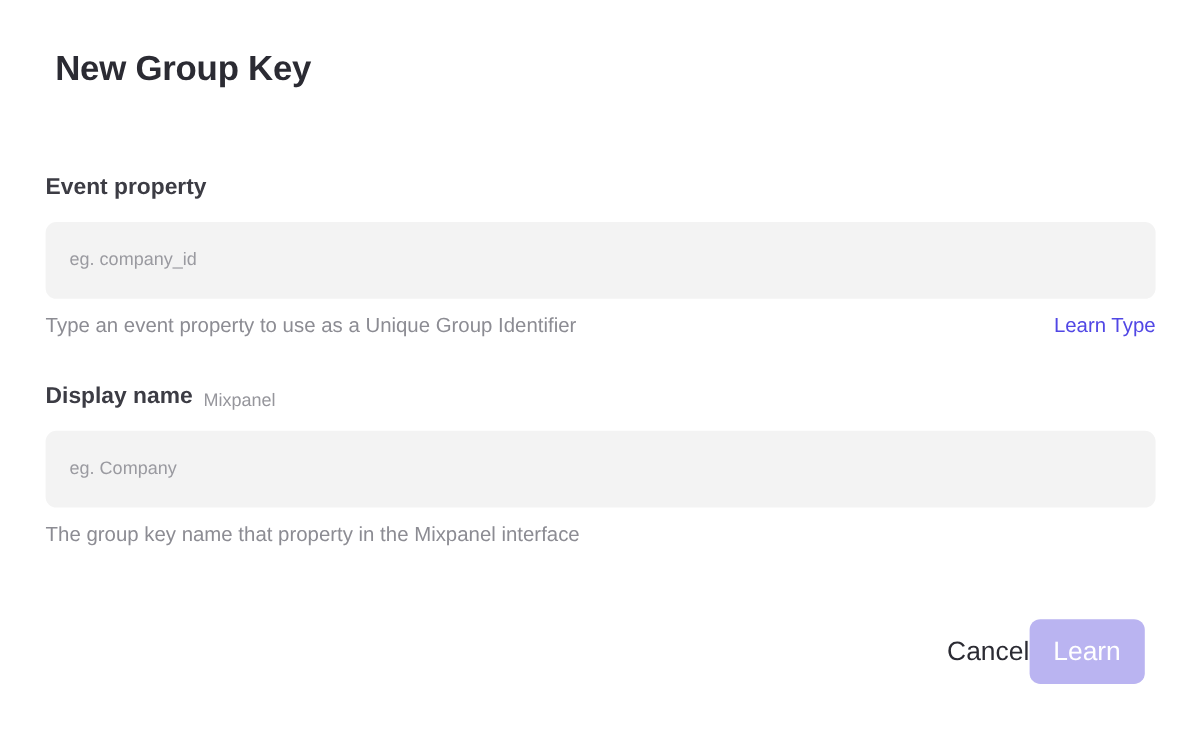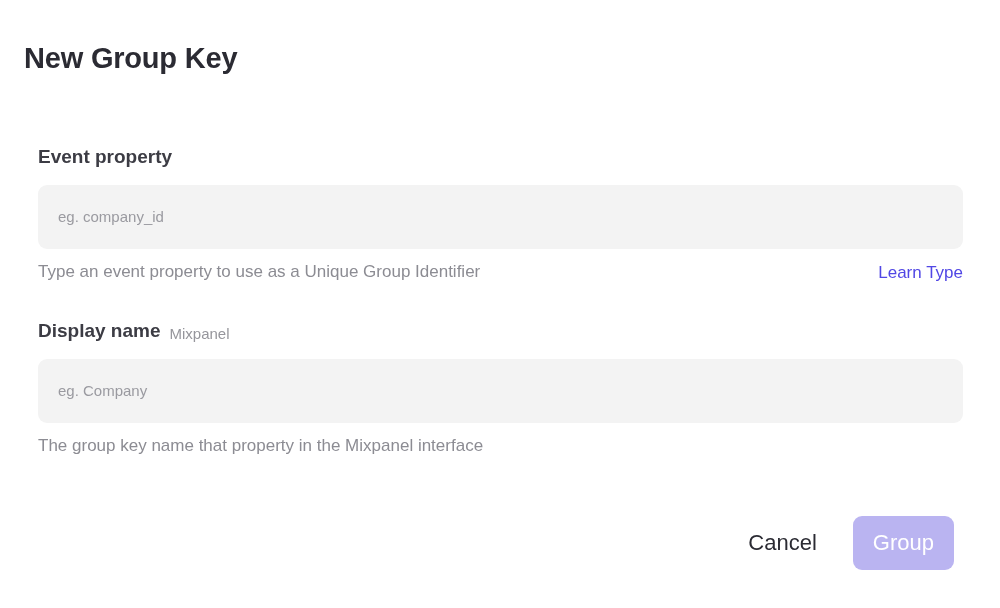--- a/index.html
+++ b/index.html
@@ -19,21 +19,21 @@
     position: relative;
     width: 1000px;
     height: 608px;
     box-sizing: border-box;
     padding: 0 38px;
     background: #ffffff;
   }
 
   .dialog-title {
     position: absolute;
-    left: 24px;
+    left: 46px;
     top: 40px;
     font-size: 29px;
     font-weight: 700;
     letter-spacing: -0.2px;
     color: #2B2B33;
     line-height: 1.3;
     margin: 0;
   }
 
   
@@ -80,21 +80,21 @@
     font-size: 15px;
     color: #2B2B33;
   }
   .text-input::placeholder {
     color: #9A9AA0;
     opacity: 1;
   }
 
   .helper-row {
     display: flex;
-    align-items: flex-end;
+    align-items: center;
     justify-content: space-between;
     margin-top: 12px;
     width: 925px;
   }
   .helper-text {
     font-size: 17px;
     color: #8C8C93;
     line-height: 1.3;
   }
   .helper-link {
@@ -105,21 +105,20 @@
     white-space: nowrap;
   }
 
   
   .dialog-footer {
     position: absolute;
     right: 46px;
     top: 516px;
     display: flex;
     align-items: center;
-    gap: 36px;
   }
   .btn-cancel {
     background: none;
     border: none;
     padding: 0;
     font-family: "Liberation Sans", sans-serif;
     font-size: 22px;
     color: #2B2B33;
     cursor: pointer;
     line-height: 1;
@@ -163,16 +162,16 @@
       <span class="label-optional">Mixpanel</span>
     </div>
     <input class="text-input" type="text" placeholder="eg. Company" style="">
     <div class="helper-row">
       <span class="helper-text">The group key name that property in the Mixpanel interface</span>
     </div>
   </div>
 
   <div class="dialog-footer">
     <button class="btn-cancel">Cancel</button>
-    <button class="btn-save">Group</button>
+    <button class="btn-save">Learn</button>
   </div>
 
 </div>
 
 </body></html>

